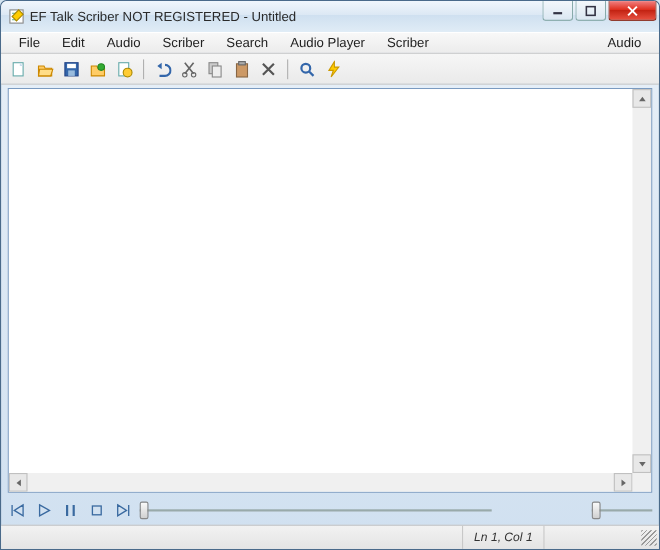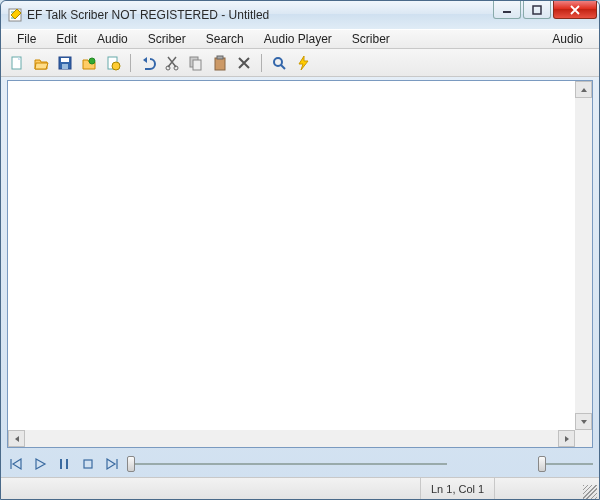--- a/index.html
+++ b/index.html
@@ -120,23 +120,24 @@
     display: flex; align-items: center;
     position: relative;
   }
   .slider .rail { height: 2px; background: #9aa; width: 100%; }
   .slider .thumb { position:absolute; width:8px; height:16px; background:linear-gradient(#fafafa,#d0d0d0); border:1px solid #888; border-radius:2px; top:1px; }
   .statusbar {
     height: 22px;
     background: linear-gradient(to bottom,#f2f2f2,#e4e4e4);
     border-top: 1px solid #c8c8c8;
     display: flex;
-    align-items: flex-end;
+    align-items: center;
     font-size: 11px;
     color: #333;
+    font-style: italic;
   }
   .statusbar .cell { border-right:1px solid #c8c8c8; height:100%; display:flex; align-items:center; padding:0 10px; }
   .statusbar .grip { margin-left:auto; width:14px; height:14px; margin-right:2px;
     background: repeating-linear-gradient(135deg,#999 0,#999 1px,transparent 1px,transparent 3px);}
   svg { display:block; }
 </style>
 </head>
 <body>
 
 <div class="window">

